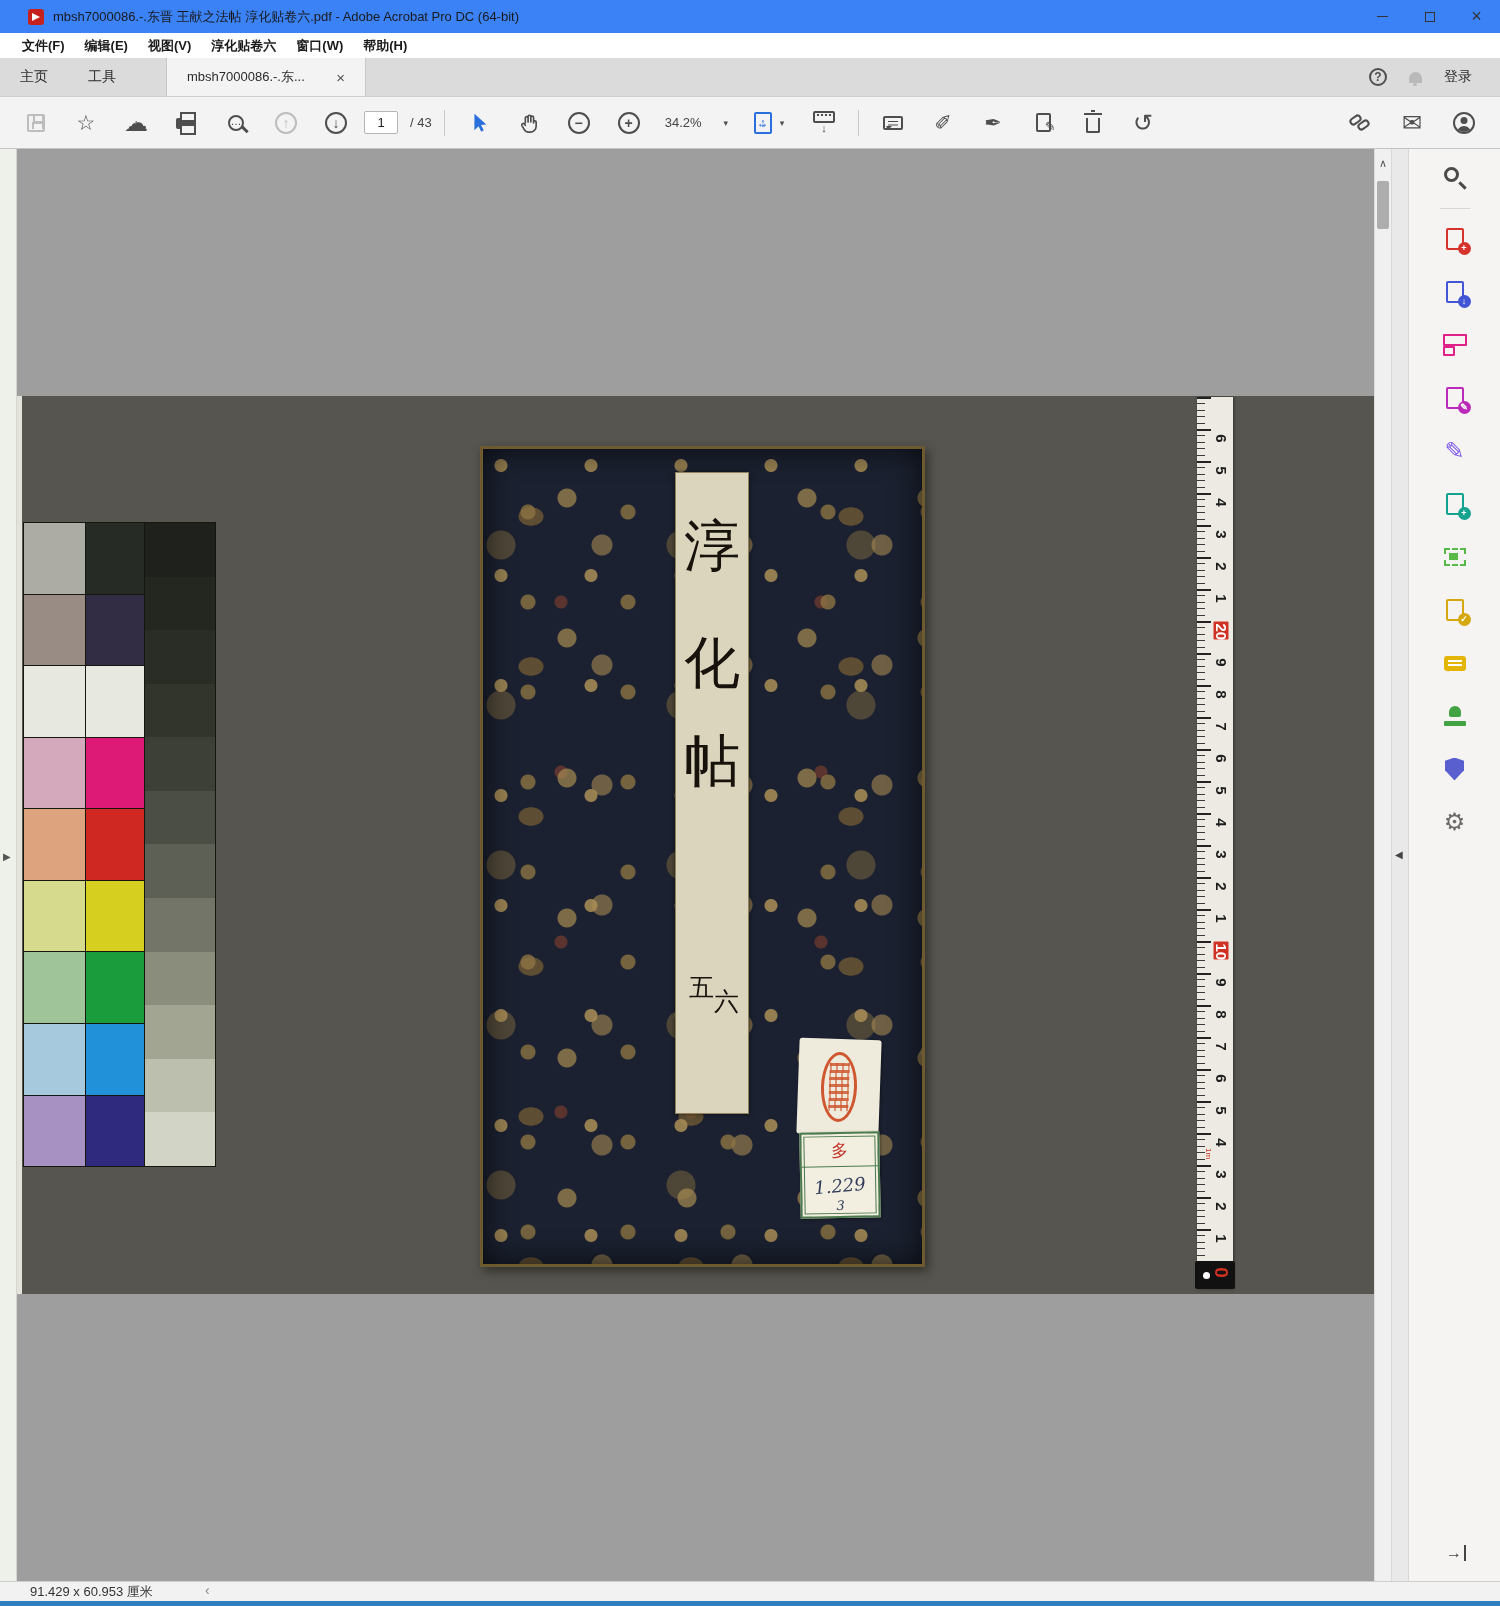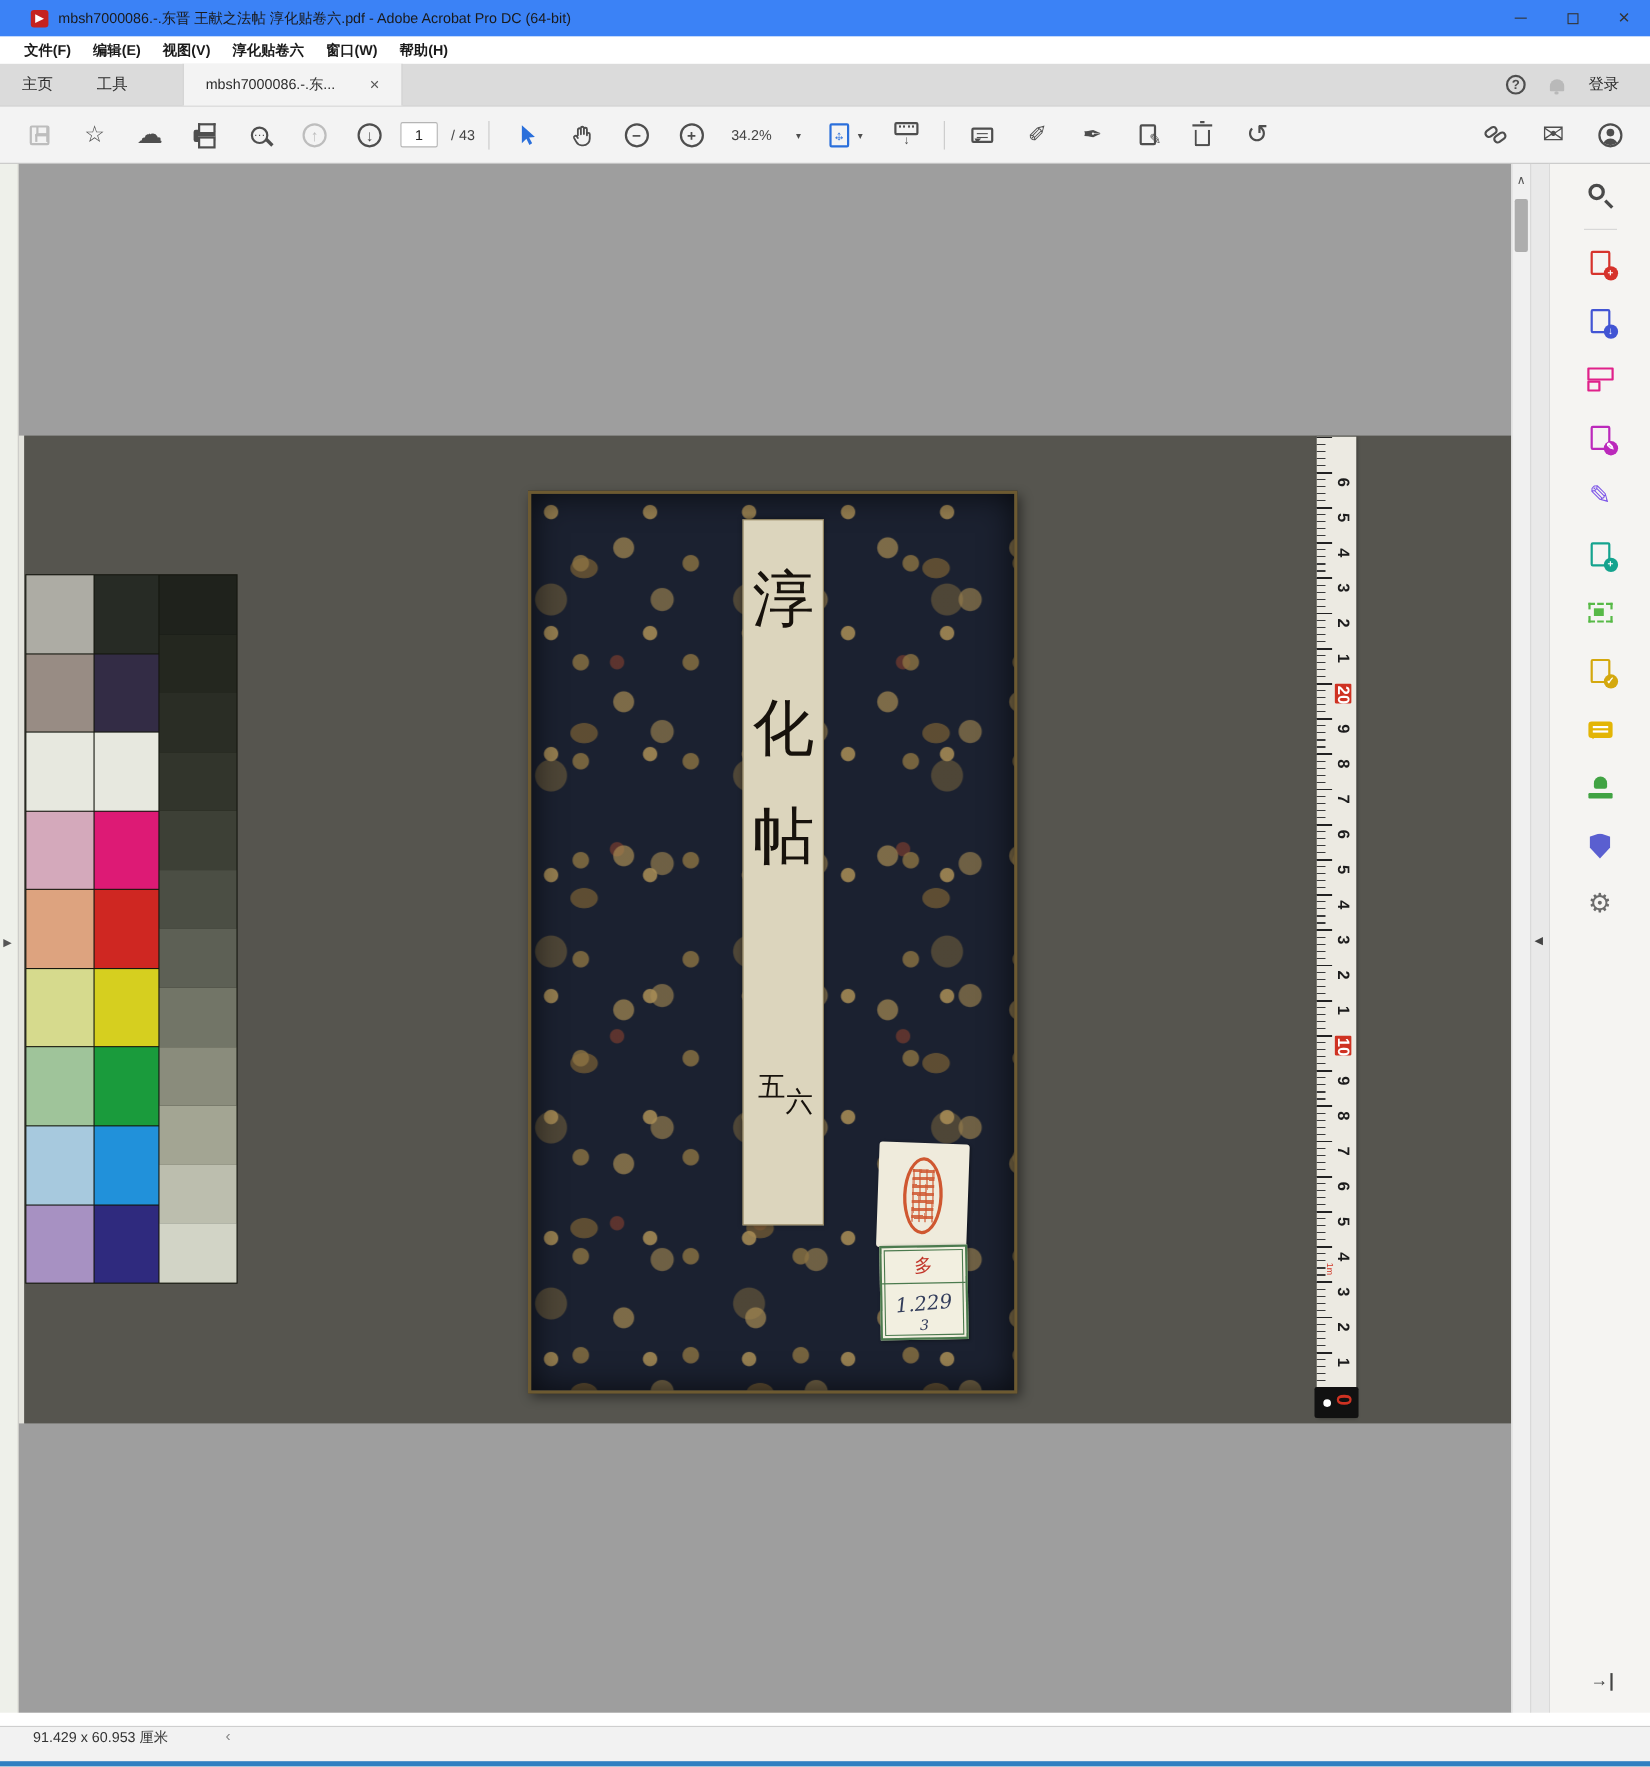--- a/index.html
+++ b/index.html
@@ -161,21 +161,21 @@
   .s-bubble::after { content:""; position:absolute; left:4px; top:4px; width:14px; height:2px; background:#fff; box-shadow:0 4px 0 #fff; }
   .s-shield { width:19px; height:23px; background:currentColor; clip-path:polygon(50% 0,100% 14%,100% 55%,50% 100%,0 55%,0 14%); display:block; }
   .s-stamp { width:22px; height:20px; position:relative; display:block; }
   .s-stamp::before { content:""; position:absolute; top:0; left:5px; width:12px; height:11px; background:currentColor; border-radius:6px 6px 2px 2px; }
   .s-stamp::after { content:""; position:absolute; bottom:0; left:0; width:22px; height:5px; background:currentColor; border-radius:1px; }
   .s-scan { width:22px; height:18px; border:2.5px dashed currentColor; position:relative; display:block; }
   .s-scan::after { content:""; position:absolute; left:3px; top:3px; width:9px; height:7px; background:currentColor; }
   .open-panel { position:absolute; bottom:20px; right:34px; font-size:16px; color:#444; border-right:2px solid #444; padding-right:2px; line-height:1; }
 
   
-  .statusbar { height:32px; background:#f2f2f2; border-top:1px solid #cfcfcf; position:relative; font-size:13px; color:#333;margin-top:12px; }
+  .statusbar { height:20px; background:#f2f2f2; border-top:1px solid #cfcfcf; position:relative; font-size:13px; color:#333; }
   .dims { position:absolute; left:30px; top:1px; }
   .hprev { position:absolute; left:205px; top:0px; color:#888; font-size:14px; }
   .bottom-strip { height:5px; background:#2f7fc1; }
 </style>
 </head>
 <body>
 
 <div class="window">
 
   <div class="titlebar">

